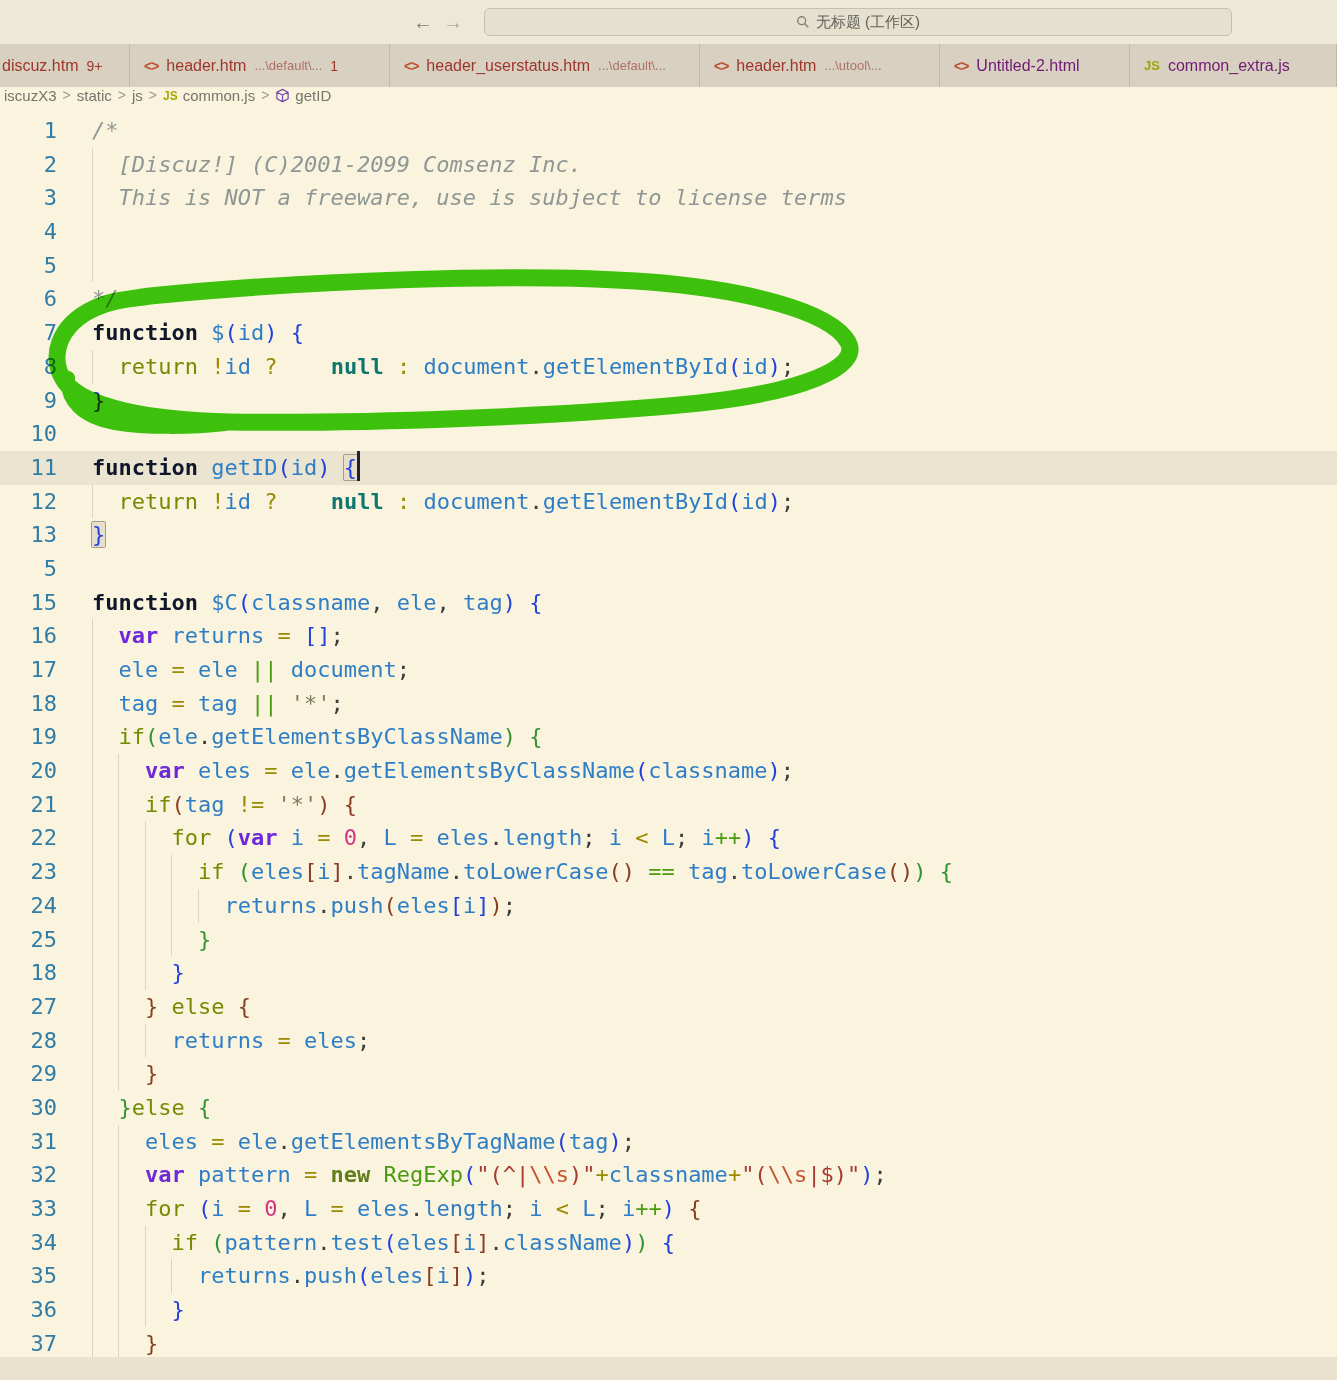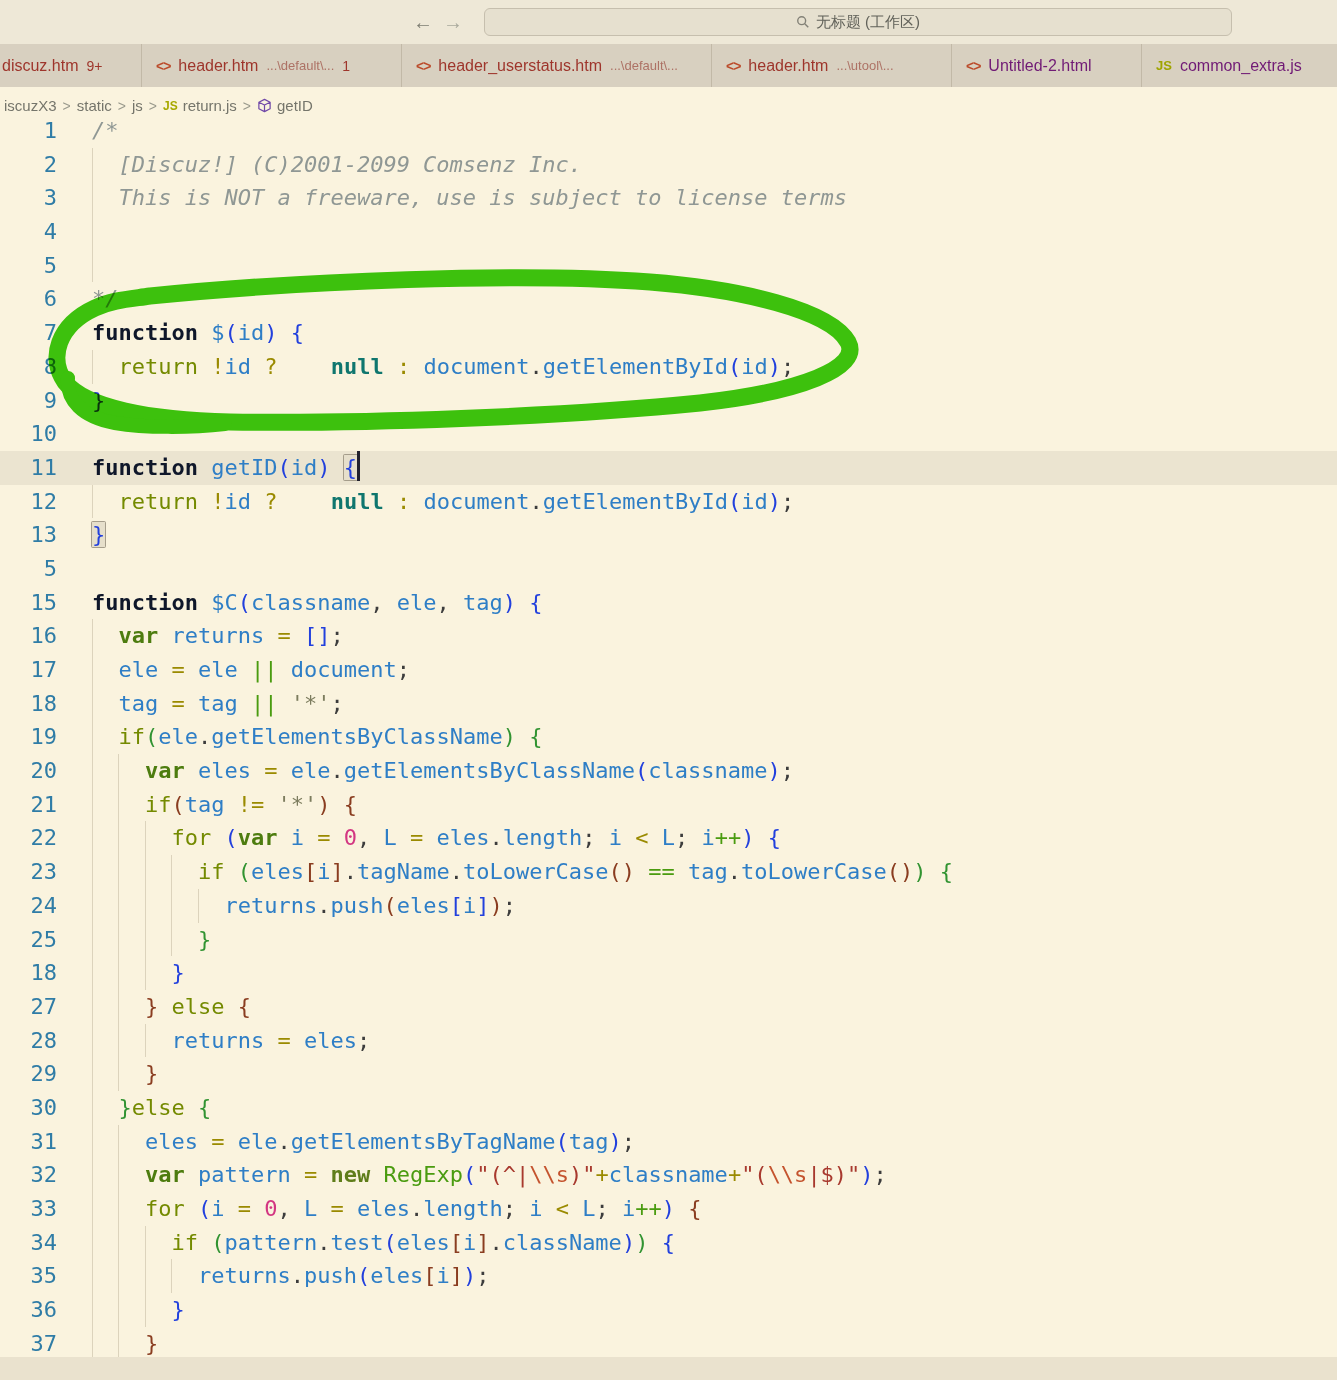--- a/index.html
+++ b/index.html
@@ -27,39 +27,39 @@
   .tab .t-badge { font-size:14px; color:#46463e; }
   .tab.mod .t-label, .tab.mod .t-badge { color:#9e352b; }
   .tab.mod .t-hint { color:#ad7265; }
   .ticon { font-weight:bold; font-size:14px; letter-spacing:-1px; }
   .ticon.html { color:#bb4b2a; }
   .ticon.js { color:#9fa400; font-size:13px; letter-spacing:0; }
   .tab.clip .tabinner { margin-left:-12px; }
   .tabinner { display:flex; align-items:center; gap:8px; }
 
   
-  .breadcrumbs { height:27px; display:flex; align-items:flex-end; padding-left:2px;
+  .breadcrumbs { height:27px; display:flex; align-items:flex-start; padding-left:2px;
     font-size:15px; color:#75756b; background:#faf3de; }
   .crumb { display:flex; align-items:center; gap:5px; padding:0 2px; }
   .crumb-sep { color:#9a9a8d; font-size:14px; padding:0 4px; }
   .bicon-js { color:#a7a900; font-weight:bold; font-size:12px; }
 
   
   .editor { position:relative; font-family:"DejaVu Sans Mono", monospace; font-size:22px; }
   .line { display:flex; height:33.7px; line-height:33.7px; }
   .line.cur { background:#ebe4d0; }
   .gut { width:57px; flex:none; text-align:right; color:#2f7ca6; user-select:none; }
   .codetxt { padding-left:35px; white-space:pre; }
   .ind { display:inline-block; height:33.7px; vertical-align:top;
     background:repeating-linear-gradient(90deg,#dcd3bc 0 1px,transparent 1px 2ch); }
 
   
   .tk-c { color:#8f9794; font-style:italic; }
   .tk-k { color:#0f172a; font-weight:bold; }
-  .tk-v { color:#4d7c0f; font-weight:bold; }
+  .tk-v { color:#6d28d9; font-weight:bold; }
   .tk-n { color:#5f7d1a; font-weight:bold; }
   .tk-t { color:#748a00;text-align:right; }
   .tk-o { color:#9a8a00; }
   .tk-g { color:#4a9b0f; }
   .tk-i { color:#2e7ec6; }
   .tk-u { color:#d33682; }
   .tk-l { color:#0f766e; font-weight:bold;margin-left:40px; }
   .tk-s { color:#a8392e; }
   .tk-e { color:#c4532e; }
   .tk-q { color:#7c7c5e; }
@@ -85,21 +85,21 @@
   <div class="searchbox">
     <svg width="14" height="14" viewBox="0 0 16 16">
         <circle cx="6.5" cy="6.5" r="4.5" fill="none" stroke="#62625a" stroke-width="1.6"></circle>
         <line x1="10" y1="10" x2="14" y2="14" stroke="#62625a" stroke-width="1.6"></line>
       </svg>
     <span>无标题 (工作区)</span>
   </div>
 </div>
 
 <div class="tabs" id="tabbar">
-    <div class="tab mod clip" style="width: 142px; align-items: center;">
+    <div class="tab mod clip" style="width: 130px; align-items: center;">
       <div class="tabinner">
         <span class="t-label">discuz.htm</span>
         <span class="t-badge">9+</span>
       </div>
     </div>
     <div class="tab mod" style="width: 260px;">
       <div class="tabinner">
         <span class="ticon html">&lt;&gt;</span>
         <span class="t-label">header.htm</span>
         <span class="t-hint">...\default\...</span>
@@ -142,21 +142,21 @@
     <span class="crumb">
       <span>static</span>
     </span>
     <span class="crumb-sep">&gt;</span>
     <span class="crumb">
       <span>js</span>
     </span>
     <span class="crumb-sep">&gt;</span>
     <span class="crumb">
       <span class="bicon-js">JS</span>
-      <span>return.js</span>
+      <span>common.js</span>
     </span>
     <span class="crumb-sep">&gt;</span>
     <span class="crumb">
       <svg width="15" height="15" viewBox="0 0 16 16">
         <path d="M8 1.5 L14 4.5 L14 11.5 L8 14.5 L2 11.5 L2 4.5 Z M2 4.5 L8 7.5 L14 4.5 M8 7.5 L8 14.5" fill="none" stroke="#7048a8" stroke-width="1.3" stroke-linejoin="round"></path>
       </svg>
       <span>getID</span>
     </span>
   </div>
 

